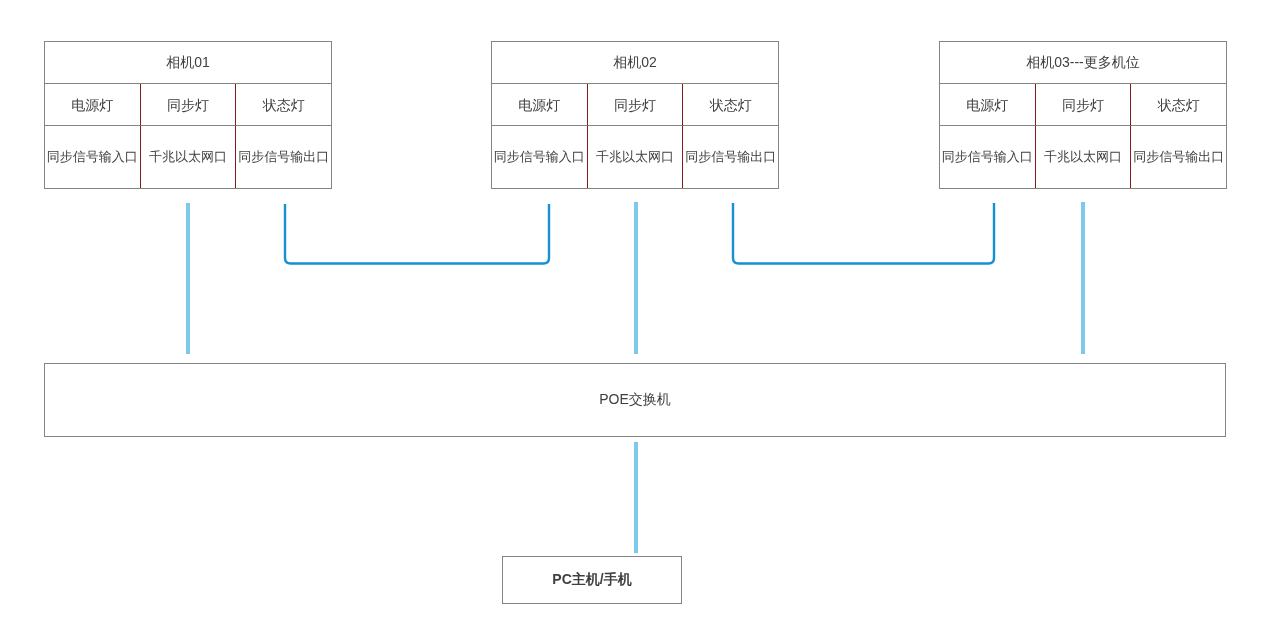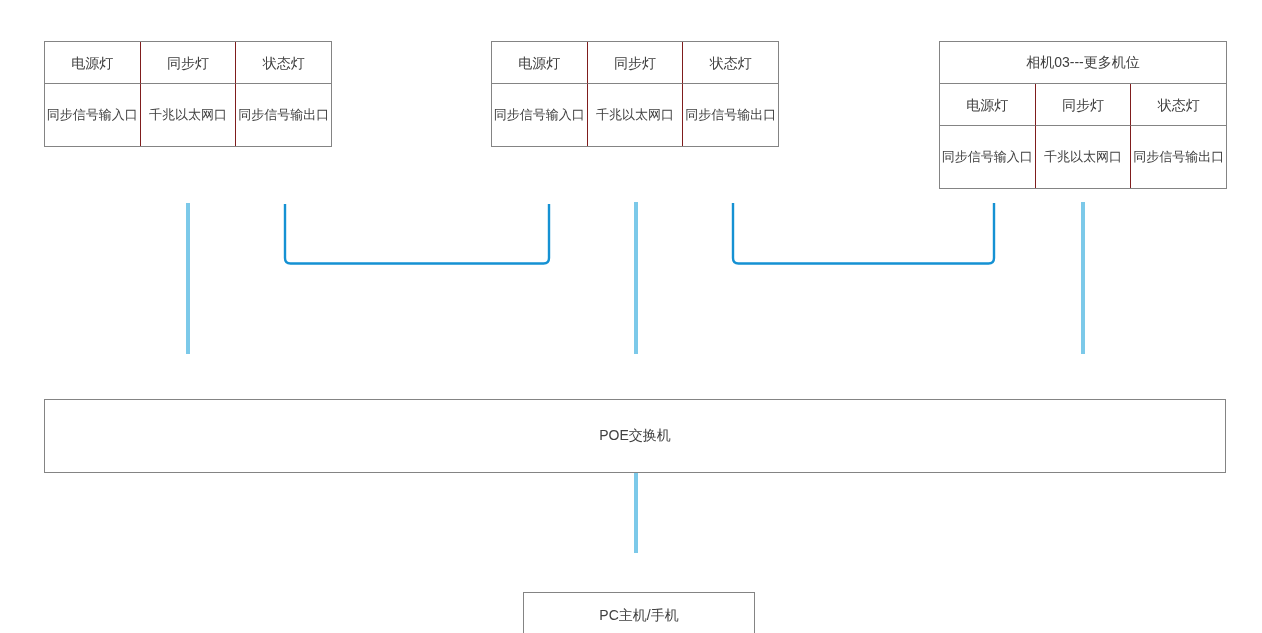--- a/index.html
+++ b/index.html
@@ -67,62 +67,63 @@
   .big-node {
     position: absolute;
     border: 1px solid #848484;
     background: #ffffff;
     box-sizing: border-box;
     text-align: center;
     font-size: 14px;
     display: flex;
     align-items: center;
     justify-content: center;
-    margin-top: 36px;
   }
   #poe-switch {
     left: 44px; top: 363px;
     width: 1182px; height: 74px;
   }
   #pc-host {
-    left: 523px; top: 556px;
-    width: 232px; height: 48px;
+    left: 502px; top: 556px;
+    width: 180px; height: 48px; font-weight: bold;
   }
 </style>
 </head>
 <body>
 
 <div id="canvas">
 
   <svg id="connector-layer" viewBox="0 0 1262 633" xmlns="http://www.w3.org/2000/svg">
 
     <line x1="188" y1="203" x2="188" y2="354" stroke-width="4" stroke="#7cc9e9"></line>
     <line x1="636" y1="202" x2="636" y2="354" stroke-width="4" stroke="#7cc9e9"></line>
     <line x1="1083" y1="202" x2="1083" y2="354" stroke-width="4" stroke="#7cc9e9"></line>
 
     <line x1="636" y1="442" x2="636" y2="553" stroke-width="4" stroke="#7cc9e9"></line>
 
     <path d="M285,204 L285,258 Q285,263.5 290.5,263.5 L543.5,263.5 Q549,263.5 549,258 L549,204" fill="none" stroke-width="2.4" stroke="#1591d3"></path>
     <path d="M733,203 L733,258 Q733,263.5 738.5,263.5 L988.5,263.5 Q994,263.5 994,258 L994,203" fill="none" stroke-width="2.4" stroke="#1591d3"></path>
   </svg>
 
   <div class="camera" id="camera-1">
+    <div class="cam-title">相机01</div>
     <div class="cam-row lights-row">
       <div class="cell">电源灯</div>
       <div class="cell">同步灯</div>
       <div class="cell">状态灯</div>
     </div>
     <div class="cam-row ports-row">
       <div class="cell">同步信号输入口</div>
       <div class="cell">千兆以太网口</div>
       <div class="cell">同步信号输出口</div>
     </div>
   </div>
 
   <div class="camera" id="camera-2">
+    <div class="cam-title">相机02</div>
     <div class="cam-row lights-row">
       <div class="cell">电源灯</div>
       <div class="cell">同步灯</div>
       <div class="cell">状态灯</div>
     </div>
     <div class="cam-row ports-row">
       <div class="cell">同步信号输入口</div>
       <div class="cell">千兆以太网口</div>
       <div class="cell">同步信号输出口</div>
     </div>

